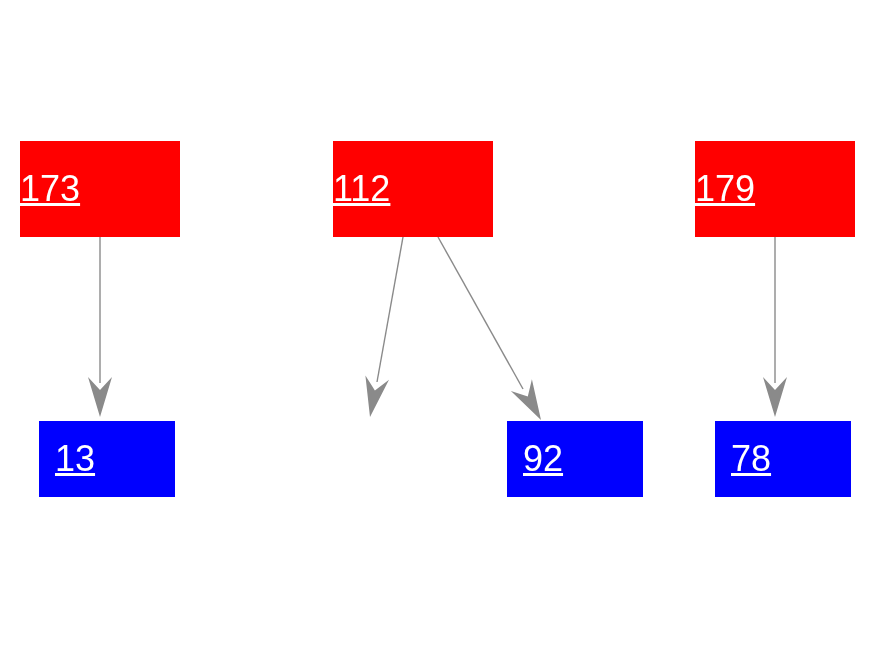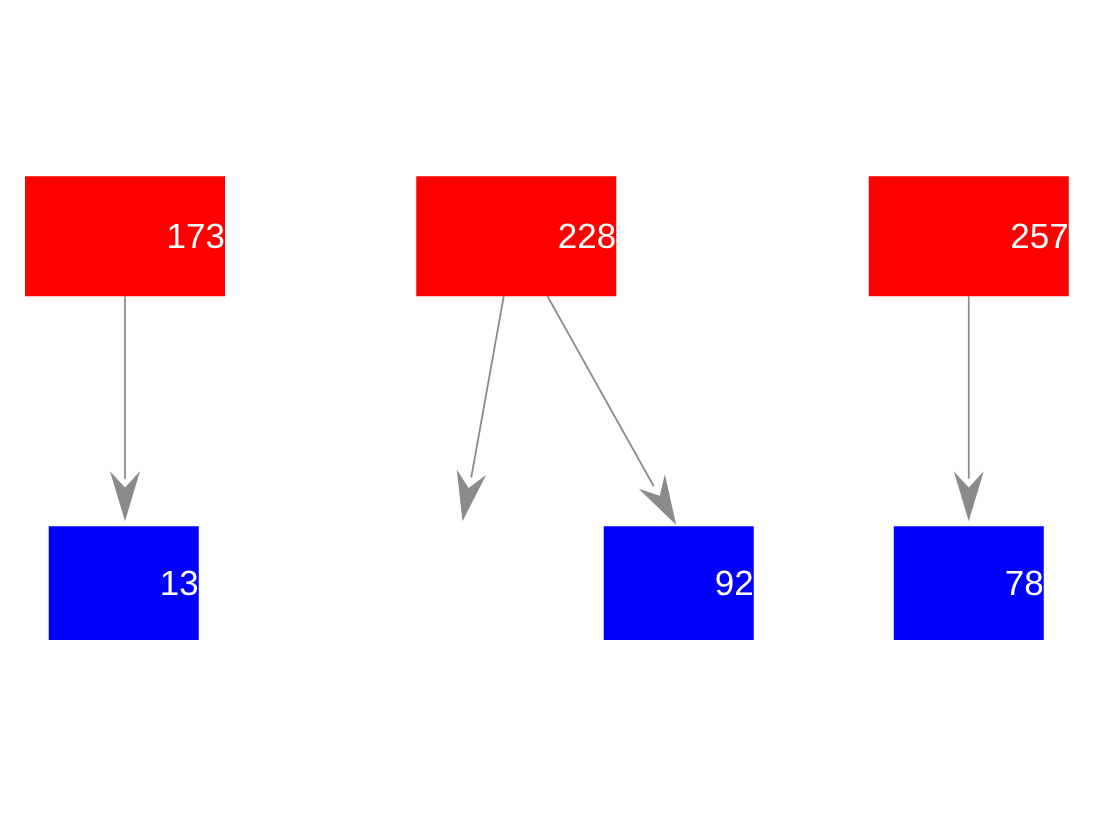--- a/index.html
+++ b/index.html
@@ -19,42 +19,44 @@
     position: absolute;
     left: 0;
     top: 0;
     width: 875px;
     height: 656px;
   }
   .node {
     position: absolute;
     display: flex;
     align-items: center;
-    justify-content: flex-end;
+    justify-content: flex-start;
     color: #ffffff;
-    font-size: 28px;
+    font-size: 36px;
     line-height: 1;
     user-select: none;
+    text-decoration: underline;
   }
   .node.parent {
     width: 160px;
     height: 96px;
     background: #ff0000;
   }
   .node.child {
     width: 120px;
-    height: 91px;
+    height: 76px;
     background: #0000ff;
+    padding-left: 16px;
   }
   .node-173 { left: 20px;  top: 141px; }
   .node-141 { left: 333px; top: 141px; }
   .node-148 { left: 695px; top: 141px; }
   .node-13  { left: 39px;  top: 421px; }
   .node-90  { left: 298px; top: 421px; }
-  .node-92  { left: 483px; top: 421px; }
+  .node-92  { left: 507px; top: 421px; }
   .node-94  { left: 715px; top: 421px; }
 </style>
 </head>
 <body>
 
 <div class="canvas">
 
   <svg class="edges-layer" viewBox="0 0 875 656" xmlns="http://www.w3.org/2000/svg">
 
     <g>
@@ -75,24 +77,24 @@
     <g>
       <line x1="775" y1="237" x2="775" y2="383" stroke-width="1.4" stroke="#8a8a8a"></line>
       <polygon points="775,417 763,377 775,390 787,377" fill="#8a8a8a"></polygon>
     </g>
   </svg>
 
   <div class="node parent node-173">
     <span>173</span>
   </div>
   <div class="node parent node-141">
-    <span>228</span>
+    <span>112</span>
   </div>
   <div class="node parent node-148">
-    <span>257</span>
+    <span>179</span>
   </div>
 
   <div class="node child node-13">
     <span>13</span>
   </div>
   <div class="node child node-92">
     <span>92</span>
   </div>
   <div class="node child node-94">
     <span>78</span>

